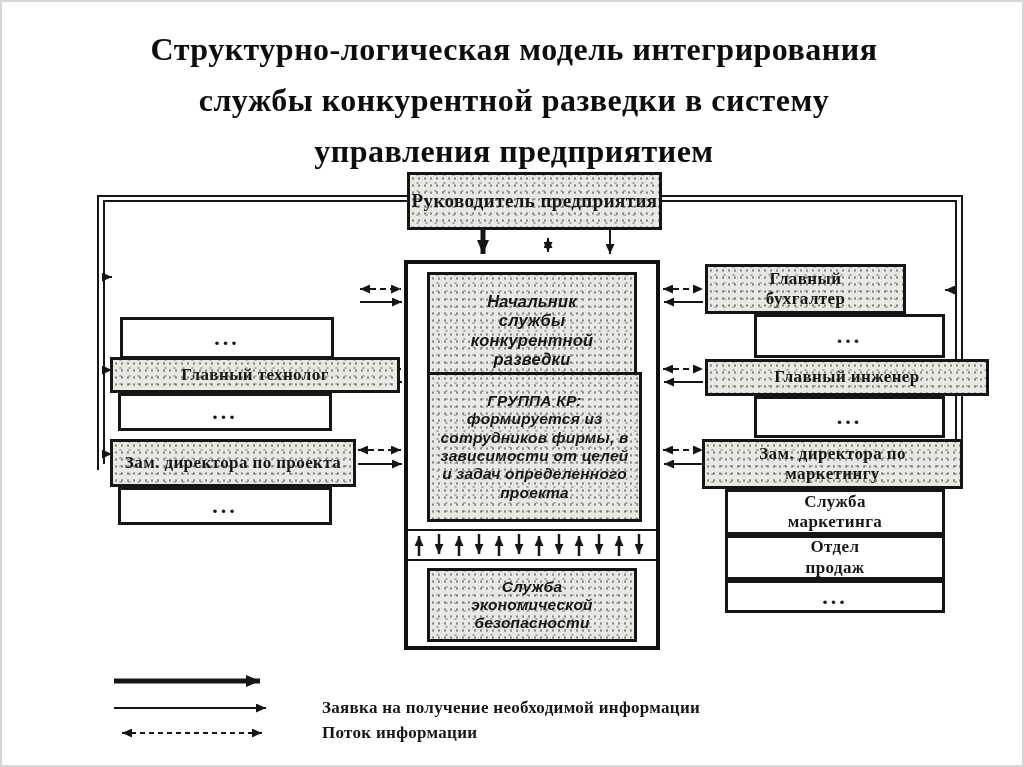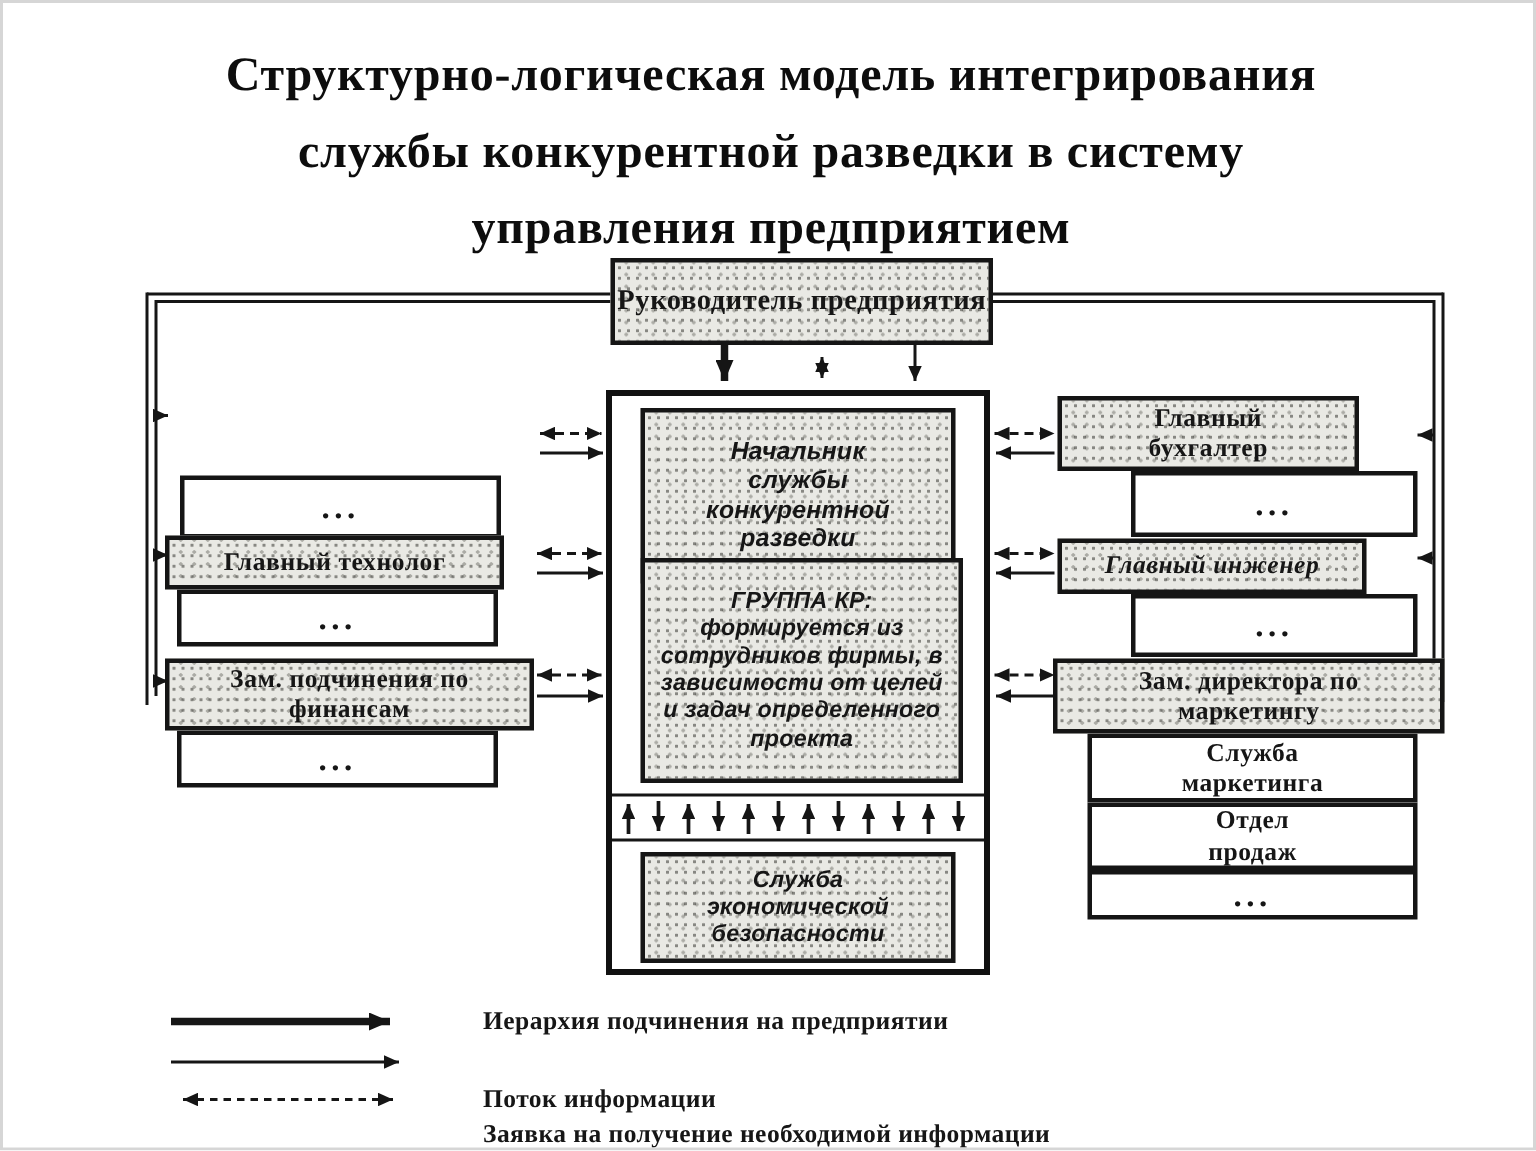--- a/index.html
+++ b/index.html
@@ -134,34 +134,33 @@
   <div class="container"></div>
 
   <div class="box speckle ital" style="left:425px;top:270px;width:210px;height:117px;font-size:16.5px;padding:0 40px;">Начальник службы конкурентной разведки</div>
 
   <div class="box speckle ital" style="left:425px;top:370px;width:215px;height:150px;font-size:15.5px;padding:0 8px;">ГРУППА КР: формируется из сотрудников фирмы, в зависимости от целей и задач определенного проекта</div>
 
   <div class="box speckle ital" style="left:425px;top:566px;width:210px;height:74px;font-size:15.5px;padding:0 24px;">Служба экономической безопасности</div>
 
   <div class="box white serif dots" style="left:118px;top:315px;width:214px;height:42px;">...</div>
 
-  <div class="box speckle serif" style="left:108px;top:355px;width:226px;height:36px;font-size:17px;">Главный технолог</div>
+  <div class="box speckle serif" style="left:108px;top:355px;width:290px;height:36px;font-size:17px;">Главный технолог</div>
   <div class="box white serif dots" style="left:116px;top:391px;width:214px;height:38px;">...</div>
 
-  <div class="box speckle serif" style="left:108px;top:437px;width:246px;height:48px;font-size:17px;">Зам. подчинения по финансам</div>
+  <div class="box speckle serif" style="left:108px;top:437px;width:246px;height:48px;font-size:17px;">Зам. директора по проекта</div>
   <div class="box white serif dots" style="left:116px;top:485px;width:214px;height:38px;">...</div>
 
   <div class="box speckle serif" style="left:703px;top:262px;width:201px;height:50px;font-size:17px;padding:0 70px;">Главный бухгалтер</div>
   <div class="box white serif dots" style="left:752px;top:312px;width:191px;height:44px;">...</div>
 
-  <div class="box speckle serif" style="left:703px;top:357px;width:206px;height:37px;font-size:17px;font-style:italic;">Главный инженер</div>
+  <div class="box speckle serif" style="left:703px;top:357px;width:284px;height:37px;font-size:17px;">Главный инженер</div>
   <div class="box white serif dots" style="left:752px;top:394px;width:191px;height:42px;">...</div>
 
   <div class="box speckle serif" style="left:700px;top:437px;width:261px;height:50px;font-size:17px;padding:0 30px;">Зам. директора по маркетингу</div>
   <div class="box white serif" style="left:723px;top:487px;width:220px;height:46px;font-size:17px;padding:0 60px;">Служба маркетинга</div>
   <div class="box white serif" style="left:723px;top:533px;width:220px;height:45px;font-size:17px;padding:0 70px;">Отдел продаж</div>
   <div class="box white serif dots" style="left:723px;top:578px;width:220px;height:33px;">...</div>
 
-  <div class="legend-label" style="top:669px;">Иерархия подчинения на предприятии</div>
-  <div class="legend-label" style="top:696px;margin-top:48px;">Заявка на получение необходимой информации</div>
+  <div class="legend-label" style="top:696px;">Заявка на получение необходимой информации</div>
   <div class="legend-label" style="top:721px;">Поток информации</div>
 
 </div>
 
 </body></html>

